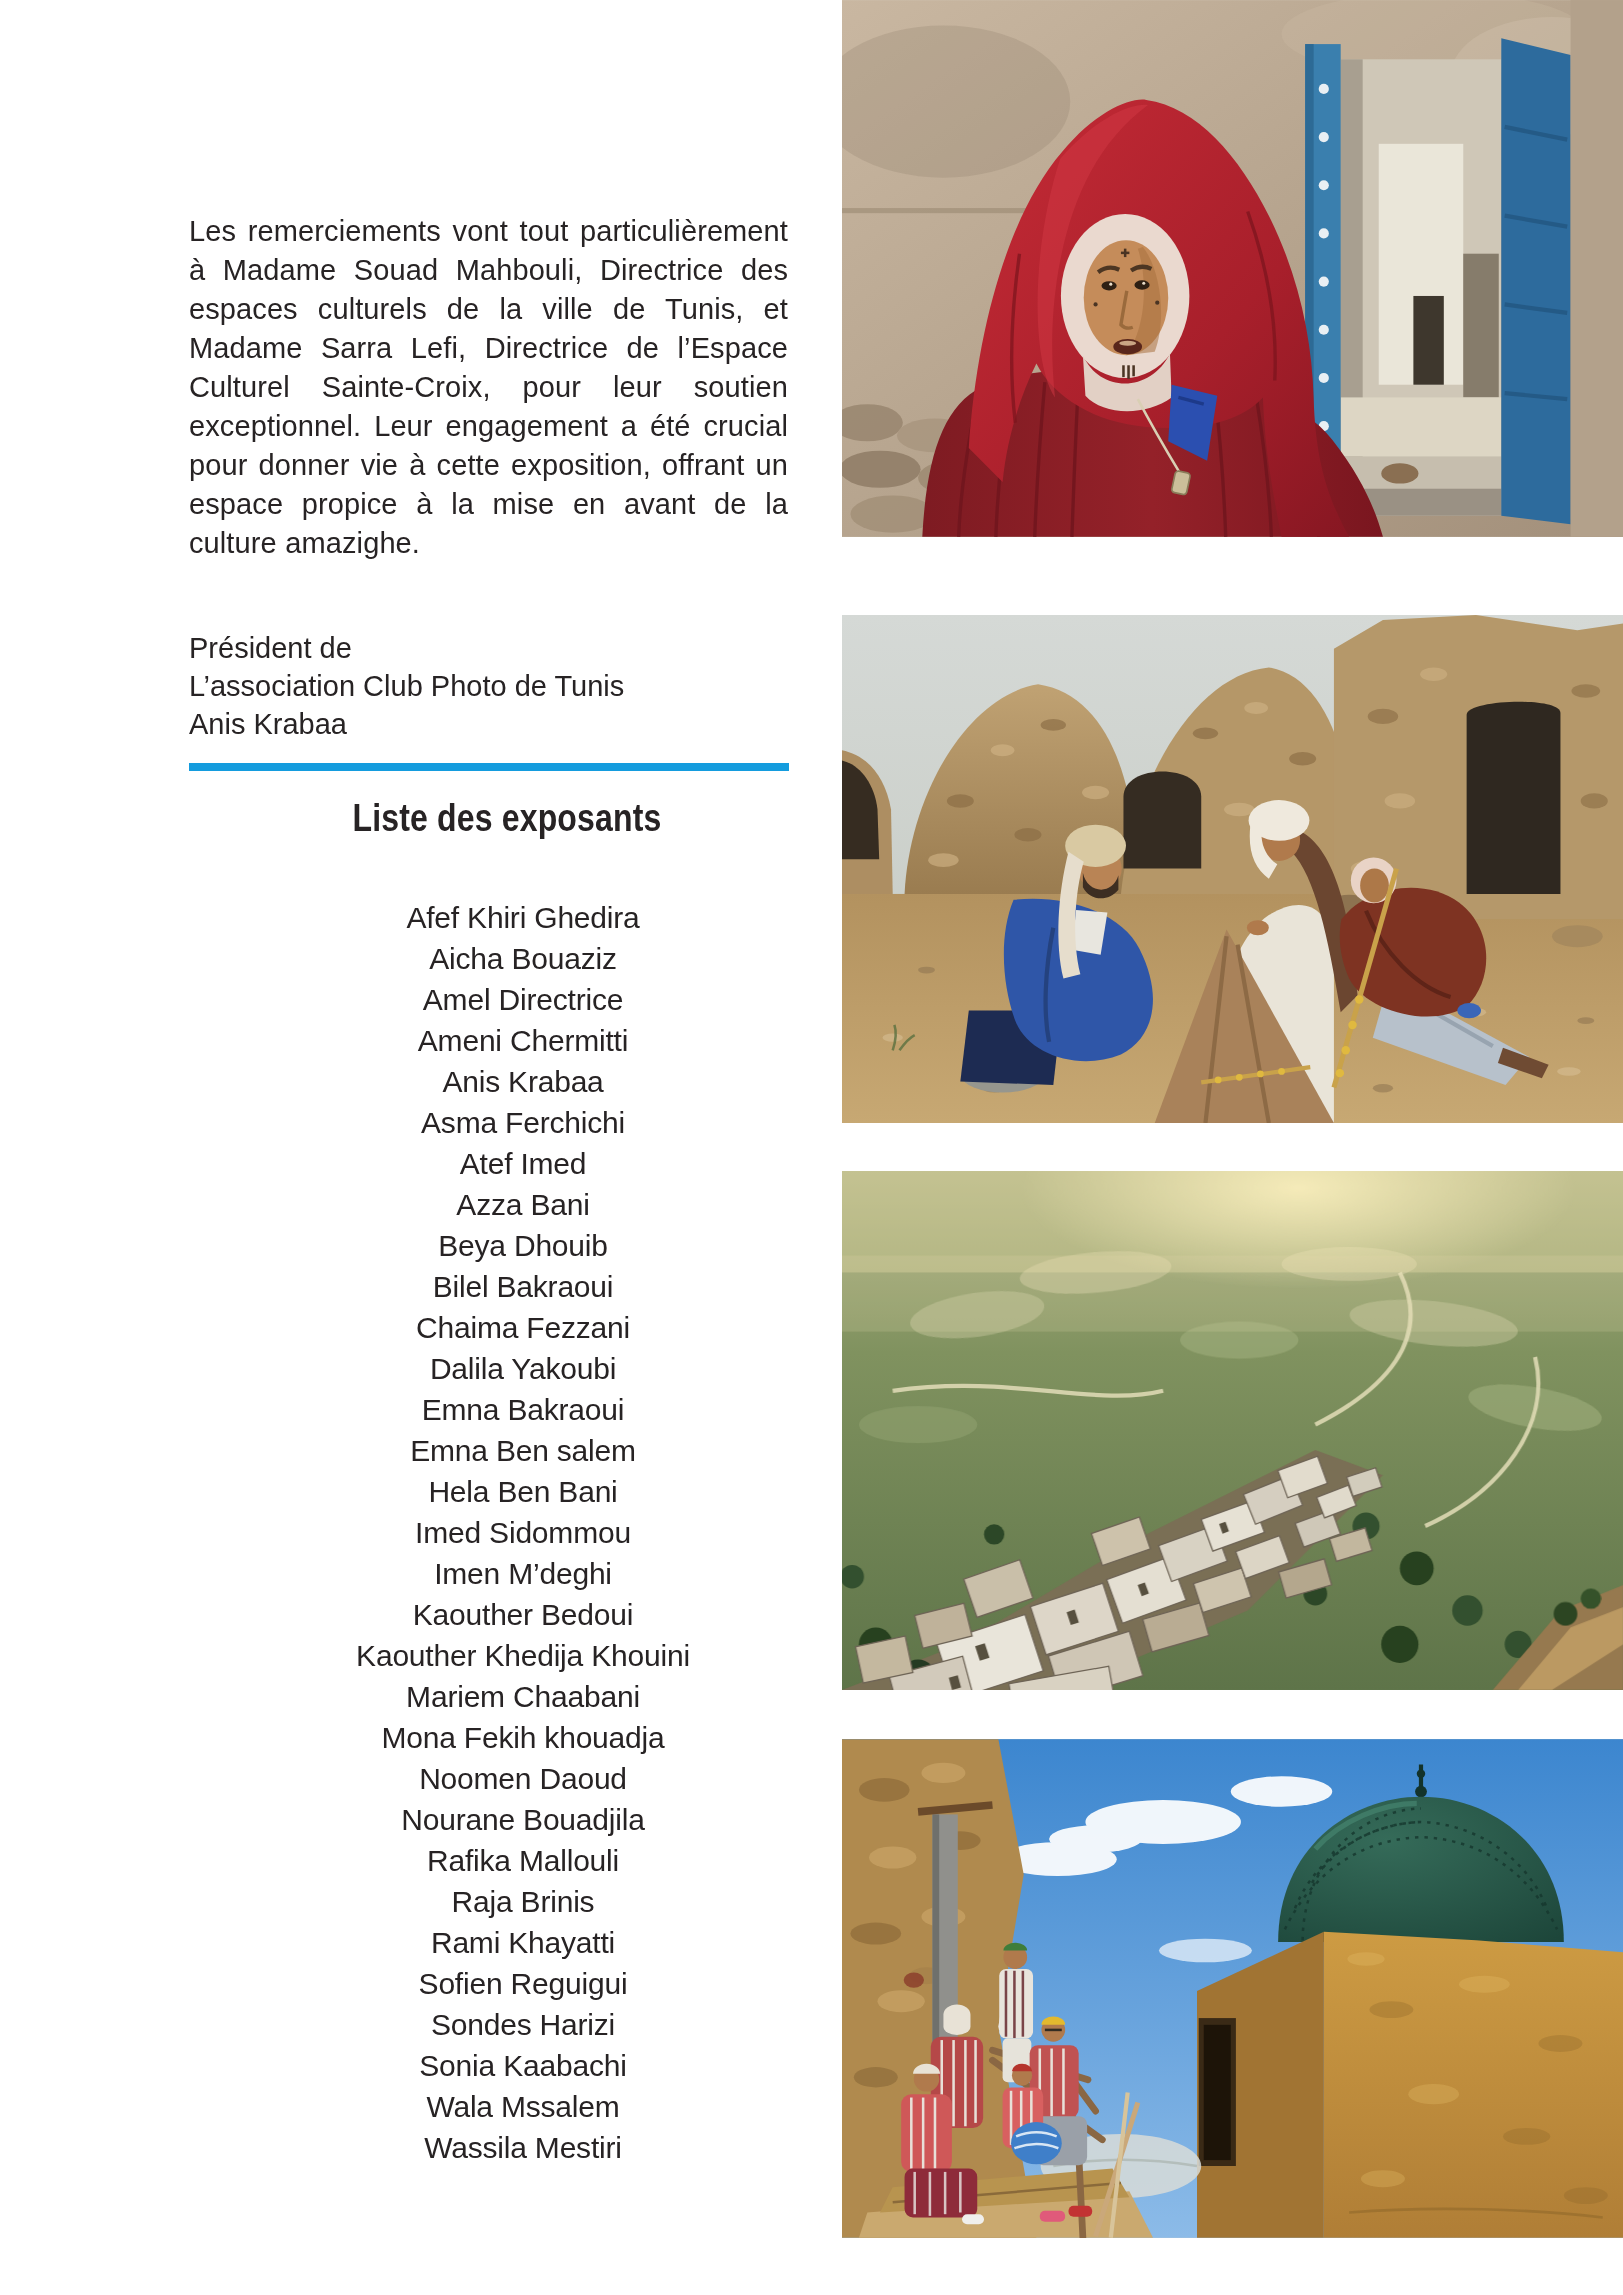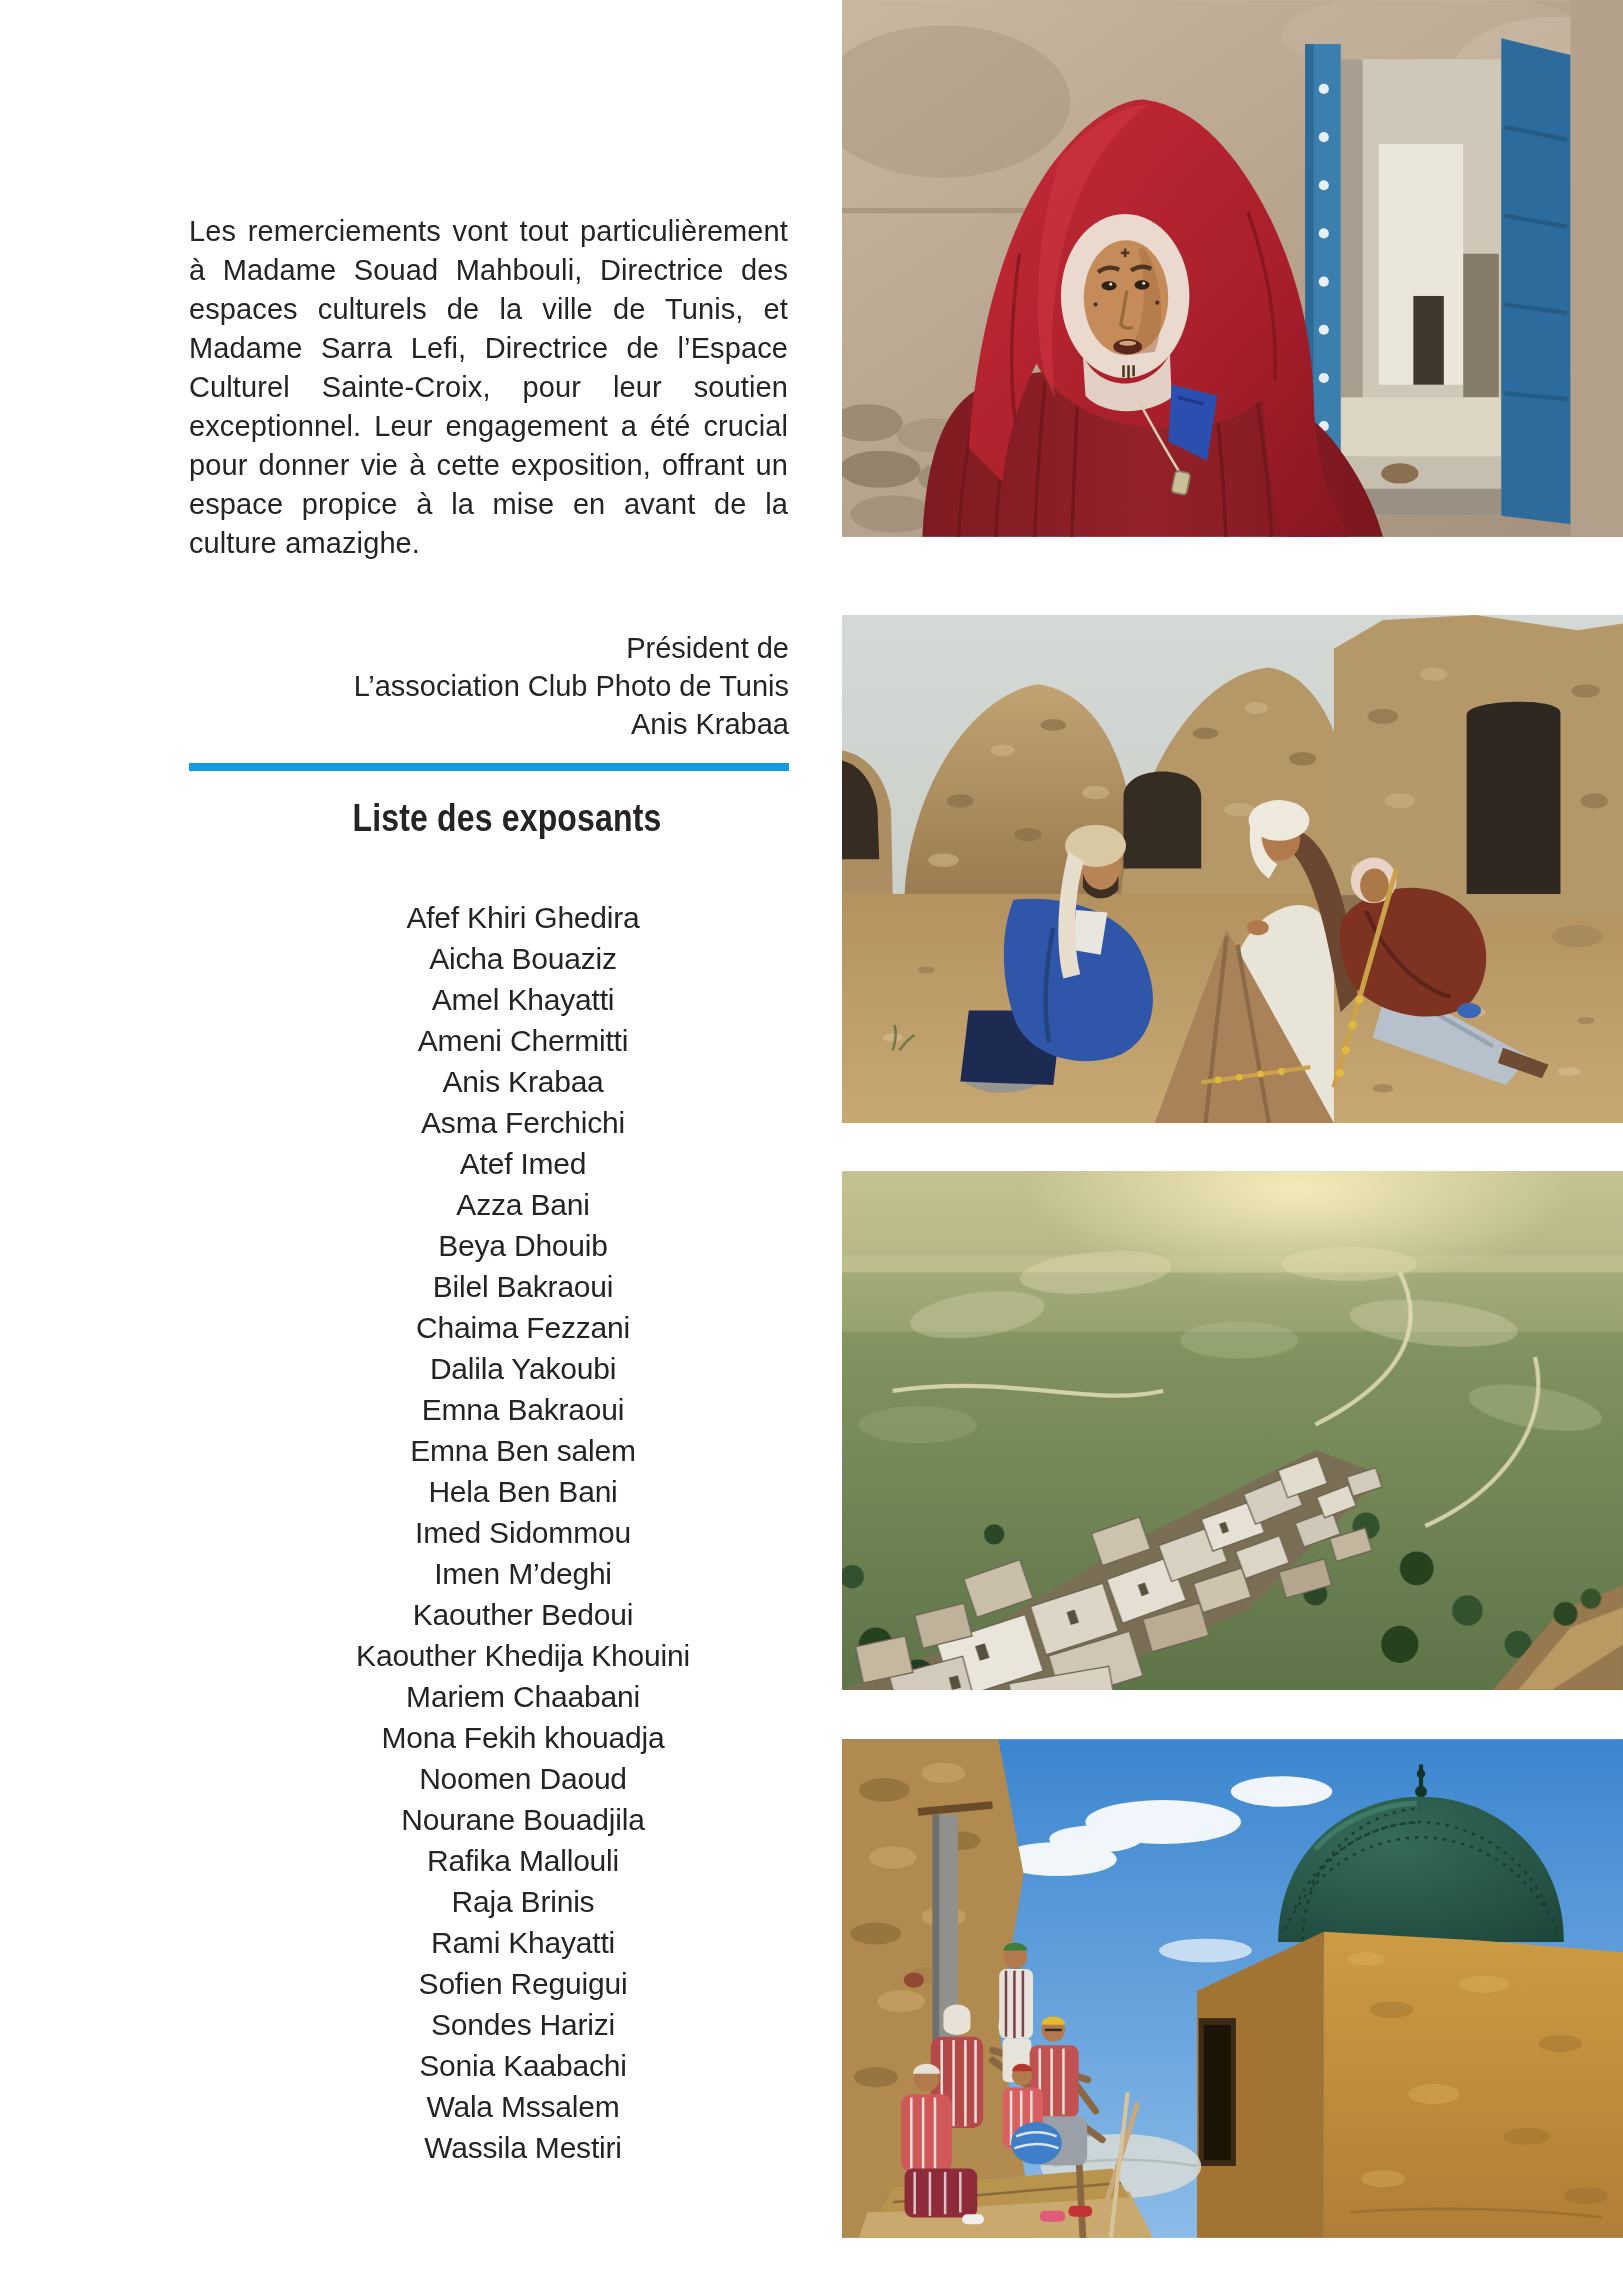--- a/index.html
+++ b/index.html
@@ -1,21 +1,21 @@
 <!DOCTYPE html>
 <html lang="fr" style="font-size:13.5px"><head>
 <meta charset="utf-8">
 <style>
   html,body{margin:0;padding:0;background:#ffffff;}
   body{width:1623px;height:2295px;position:relative;font-family:"Liberation Sans",sans-serif;color:#272324;}
   .page{position:absolute;left:0;top:0;width:1623px;height:2295px;background:#ffffff;overflow:hidden;}
 
   .ack{position:absolute;left:189px;top:183px;width:599px;font-size:29px;line-height:39px;
        text-align:justify;text-align-last:left;letter-spacing:0.1px;word-spacing:0.4px;}
-  .signature{position:absolute;left:189px;top:629px;width:600px;text-align:right;
+  .signature{position:absolute;left:189px;top:629px;width:600px;text-align:left;
        font-size:29px;line-height:38px;}
   .rule{position:absolute;left:189px;top:763px;width:600px;height:7.6px;background:#149cde;}
   .list-title{position:absolute;left:223px;top:796px;width:568px;margin:0;text-align:center;
        font-size:39px;font-weight:bold;letter-spacing:0.2px;transform:scaleX(.82);transform-origin:50% 0;}
   .exhibitors{position:absolute;left:223px;top:881px;width:568px;margin:16px;padding:0;
        list-style:none;text-align:center;font-size:30px;line-height:41px;letter-spacing:-0.2px;}
   .exhibitors li{white-space:nowrap;}
 
   figure{margin:0;position:absolute;overflow:hidden;background:#d8d2c6;}
   figure svg{display:block;width:100%;height:100%;}
@@ -37,21 +37,21 @@
     <div>Anis Krabaa</div>
   </div>
 
   <div class="rule"></div>
 
   <h2 class="list-title">Liste des exposants</h2>
 
   <ul class="exhibitors">
     <li>Afef Khiri Ghedira</li>
     <li>Aicha Bouaziz</li>
-    <li>Amel Khayatti</li>
+    <li>Amel Directrice</li>
     <li>Ameni Chermitti</li>
     <li>Anis Krabaa</li>
     <li>Asma Ferchichi</li>
     <li>Atef Imed</li>
     <li>Azza Bani</li>
     <li>Beya Dhouib</li>
     <li>Bilel Bakraoui</li>
     <li>Chaima Fezzani</li>
     <li>Dalila Yakoubi</li>
     <li>Emna Bakraoui</li>

